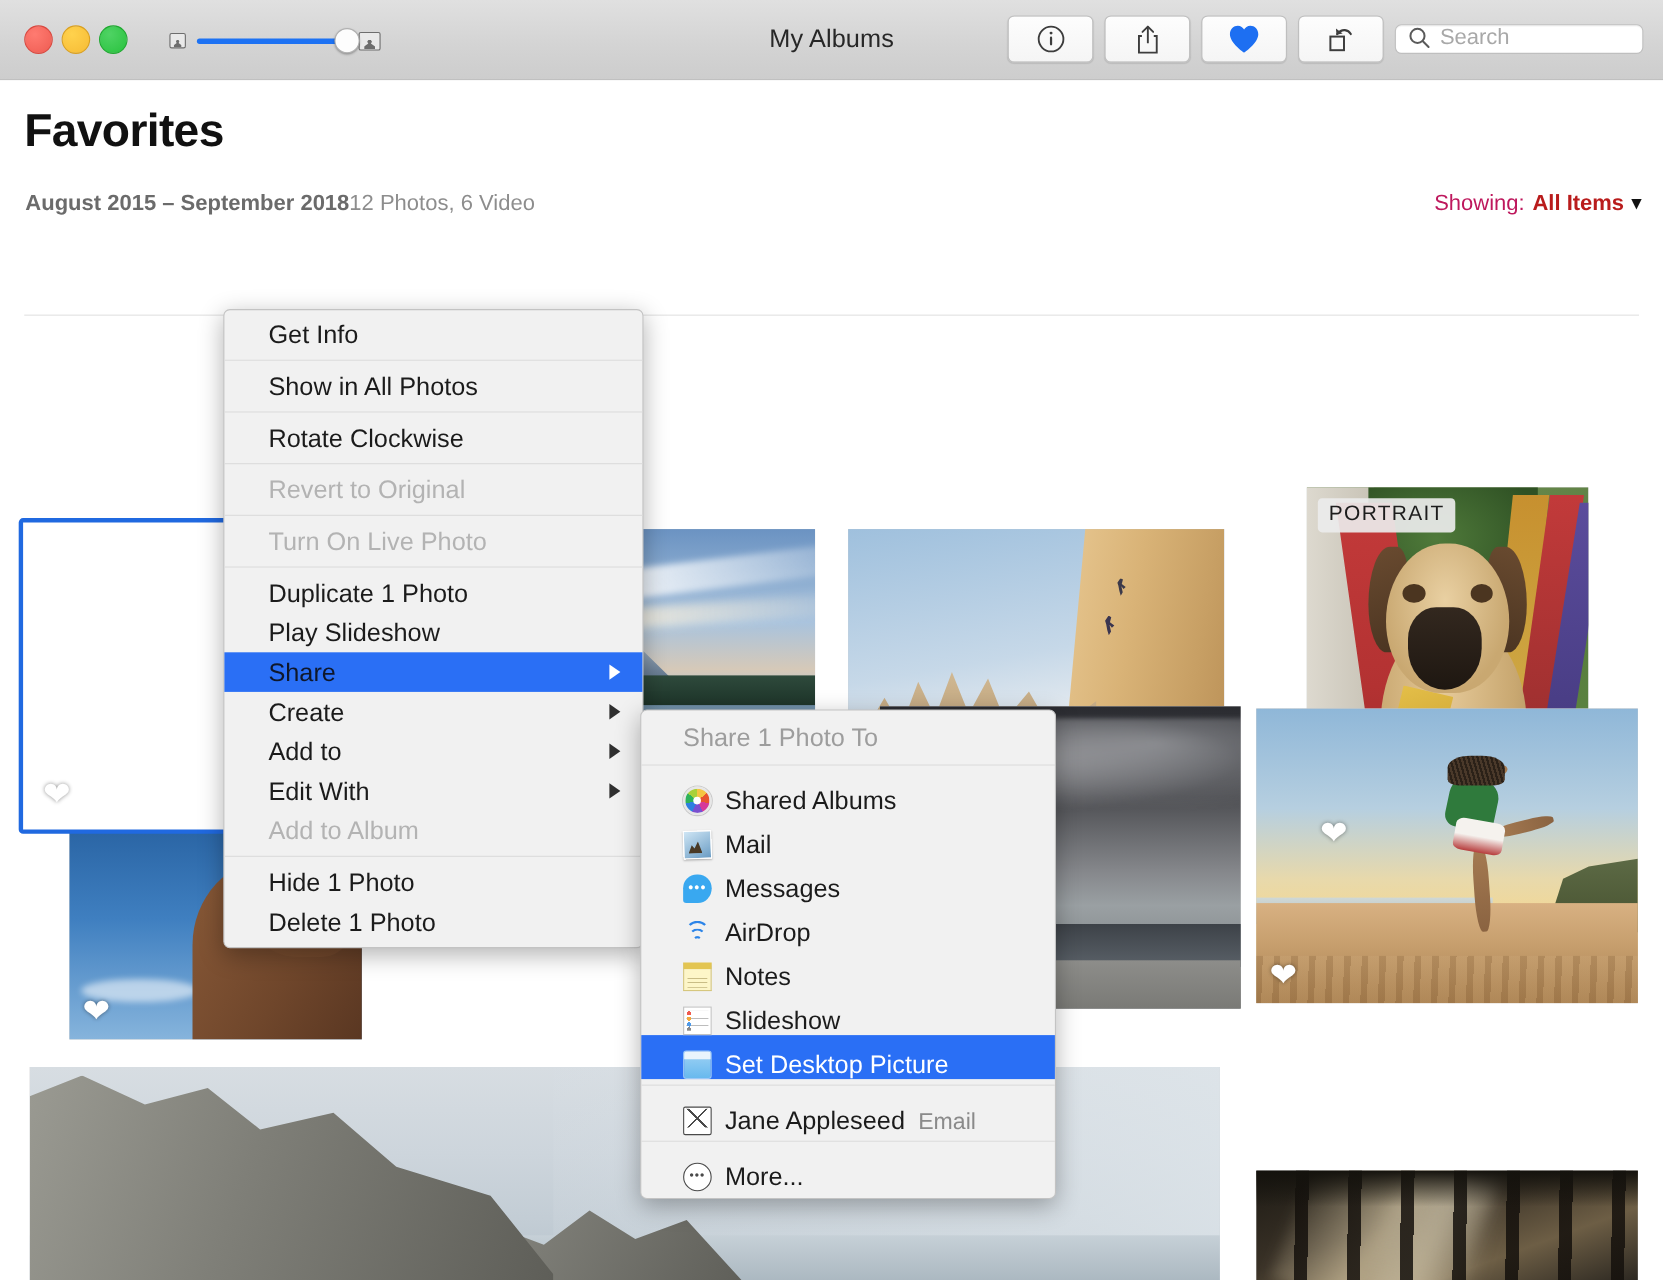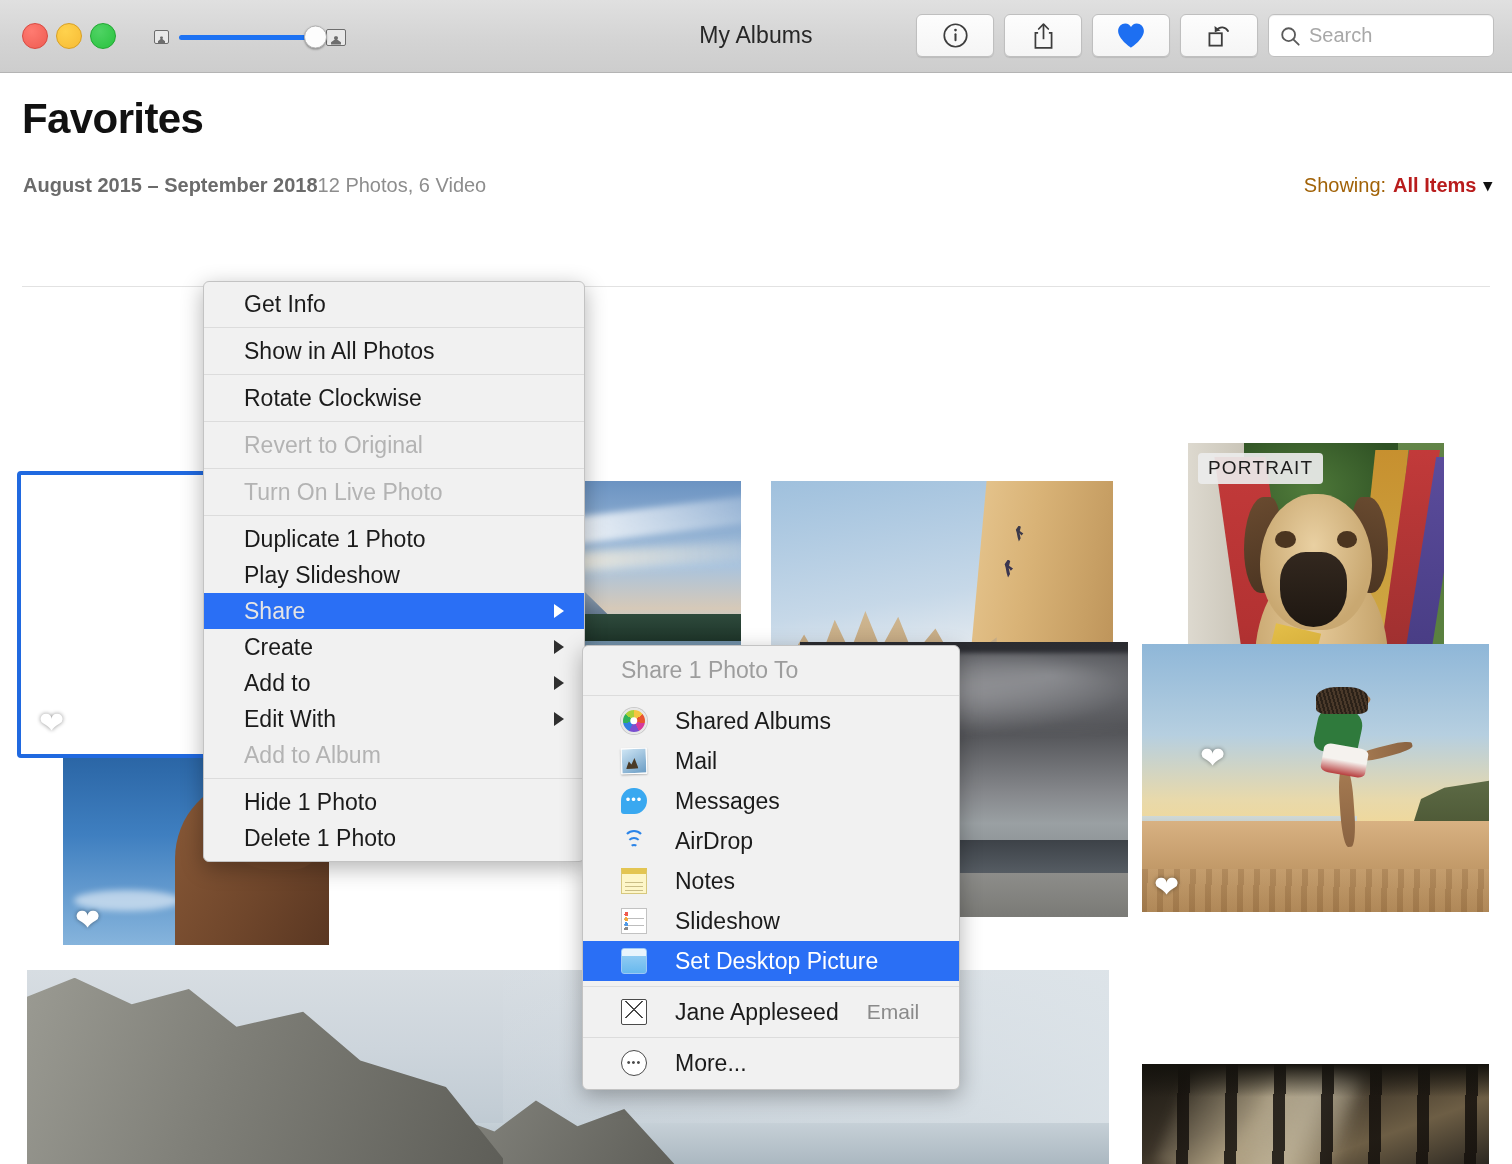--- a/index.html
+++ b/index.html
@@ -74,46 +74,46 @@
     display: flex; align-items: center; gap: 10px;
   }
   .tb-btn {
     width: 78px; height: 43px; border-radius: 6px;
     background: linear-gradient(to bottom, #fdfdfd, #f5f5f5);
     border: 1px solid #bfbfbf;
     box-shadow: 0 1px 1px rgba(0,0,0,0.10);
     display: flex; align-items: center; justify-content: center;
   }
   .tb-search {
-    width: 226px; height: 43px; border-radius: 6px;
+    width: 226px; height: 27px; border-radius: 6px;
     background: #ffffff;
     border: 1px solid #bfbfbf;
     box-shadow: inset 0 1px 1px rgba(0,0,0,0.06);
-    display: flex; align-items: center; padding: 0 10px; gap: 8px;
+    display: flex; padding: 0 10px; gap: 8px;
   }
   .search-ph { font-size: 20px; color: #a8a8a8; }
 
   
   .content-header { position: absolute; left: 0; top: 73px; width: 1512px; height: 141px; background: #fff; }
   .album-title {
     position: absolute; left: 22px; top: 22px;
     font-size: 42px; font-weight: bold; color: #111; letter-spacing: -0.6px;
   }
   .album-sub {
     position: absolute; left: 23px; top: 101px;
     display: flex; align-items: baseline; 
   }
   .album-range { font-size: 20px; font-weight: bold; color: #6b6b6b; }
   .album-count { font-size: 20px; color: #8d8d8d; }
   .showing {
     position: absolute; right: 20px; top: 101px;
     display: flex; align-items: baseline; gap: 7px;
     font-size: 20px;
   }
-  .showing-label { color: #a16207; }
+  .showing-label { color: #be185d; }
   .showing-value { color: #b91c1c; font-weight: bold; }
   .chev { font-size: 17px; color: #111; font-weight: bold; position: relative; top: -1px; }
   .hdr-rule {
     position: absolute; left: 22px; top: 213px;
     width: 1468px; height: 1px; background: #e2e2e2;
   }
 
   
   .grid-area { position: absolute; left: 0; top: 214px; width: 1512px; height: 950px; }
   .photo { position: absolute; overflow: hidden; background: #ccc; }
@@ -315,21 +315,21 @@
     z-index: 20; padding: 4px 0 5px;
   }
   .mi {
     height: 36px; display: flex; align-items: center;
     padding: 0 16px 0 40px;
     font-size: 23px; color: #1b1b1b;
     position: relative;
     white-space: nowrap;
   }
   .mi.disabled { color: #b3b3b3; }
-  .mi.selected { background: #2a6ff5; color: #e5e5e5; }
+  .mi.selected { background: #2a6ff5; color: #0f172a; }
   .mi-sep { height: 1px; background: #dcdcdc; margin: 5px 0; }
   .mi-arrow {
     position: absolute; right: 20px; top: 50%; transform: translateY(-50%);
     width: 0; height: 0;
     border-left: 10px solid #2f2f2f;
     border-top: 7px solid transparent; border-bottom: 7px solid transparent;
   }
   .mi.selected .mi-arrow { border-left-color: #ffffff; }
 
   
@@ -340,21 +340,21 @@
     border: 1px solid #c3c3c3; border-radius: 6px;
     box-shadow: 0 6px 22px rgba(0,0,0,0.30);
     z-index: 30; padding: 4px 0 6px;
   }
   .sm-title {
     height: 40px; display: flex; align-items: center;
     padding: 0 16px 0 38px;
     font-size: 23px; color: #9d9d9d;
   }
   .sm-item {
-    height: 40px; display: flex; align-items: center; gap: 28px;
+    height: 40px; display: flex; align-items: flex-end; gap: 12px;
     padding: 0 16px 0 38px;
     font-size: 23px; color: #1b1b1b;
     white-space: nowrap;
   }
   .sm-item.selected { background: #2a6ff5; color: #fff; }
   .sm-sep { height: 1px; background: #dcdcdc; margin: 5px 0; }
   .sm-icon { width: 26px; height: 26px; flex: 0 0 26px; position: relative; }
   .sm-sub { color: #8a8a8a; font-size: 21px; }
 
   

